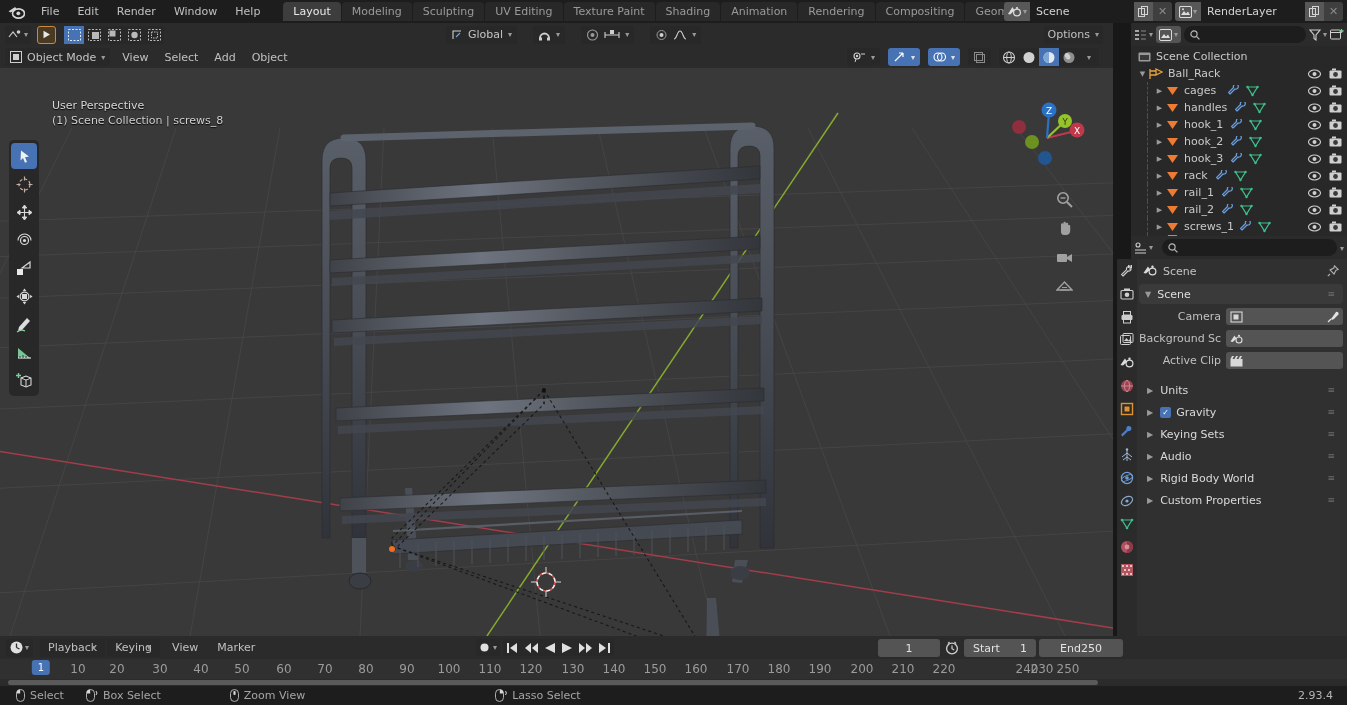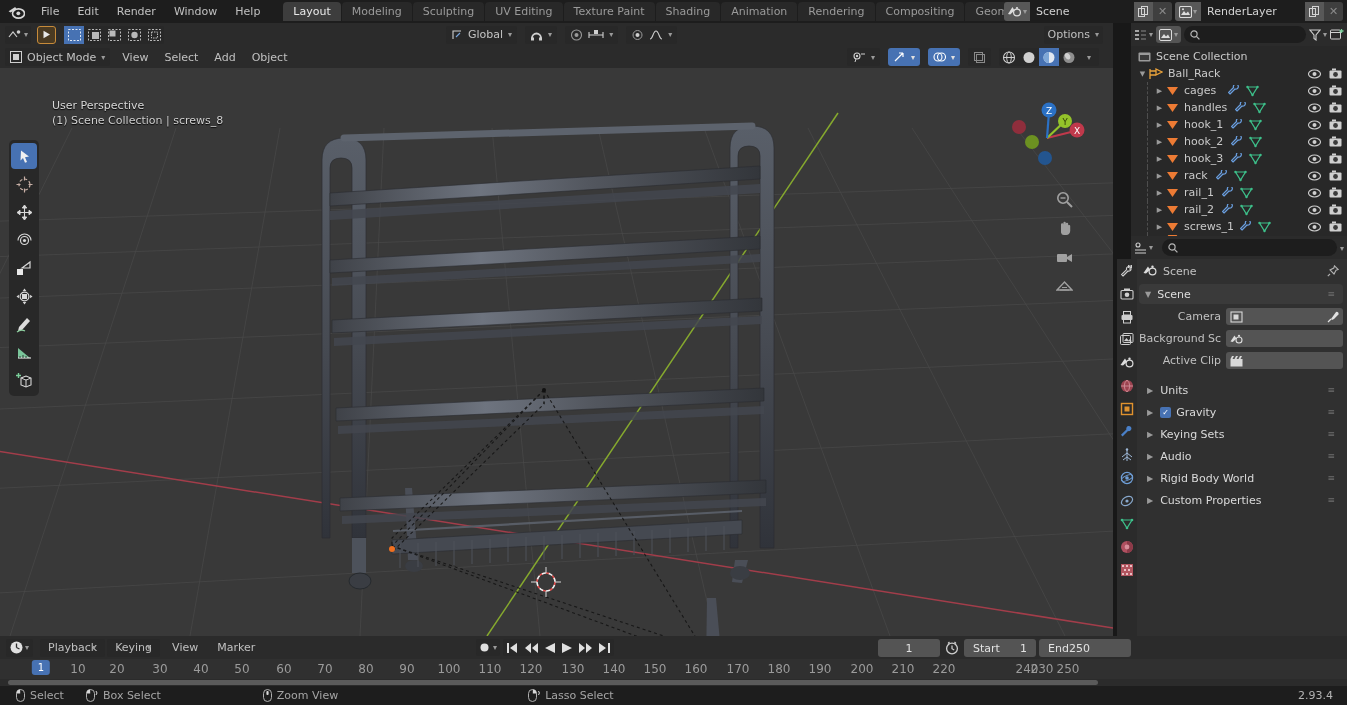--- a/index.html
+++ b/index.html
@@ -224,21 +224,21 @@
             </svg>
         </div>
         <div class="seg">
           <svg width="13" height="12" viewBox="0 0 13 12">
               <rect x="0.5" y="0.5" width="12" height="11" fill="none" stroke="#b9b9b9" stroke-dasharray="2 1.5"></rect>
               <rect x="3.5" y="3" width="6" height="6" fill="none" stroke="#b9b9b9" stroke-dasharray="1.5 1"></rect>
             </svg>
         </div>
       </div>
 
-      <div style="position:absolute; left:446px; display:flex; align-items:center; gap:4px;">
+      <div style="position:absolute; left:446px; display:flex; align-items:center; gap:12px;">
         <div class="modebox">
           <svg width="12" height="12" viewBox="0 0 12 12">
               <path d="M2 10 L2 2 L10 2" stroke="#cfcfcf" fill="none" stroke-width="1.1"></path>
               <path d="M5 8 L9 4" stroke="#7aa7e0" stroke-width="1.1"></path>
             </svg>
           <span>Global</span>
           <span class="caret">▾</span>
         </div>
         <div class="modebox">
           <svg width="13" height="12" viewBox="0 0 13 12">
@@ -1226,21 +1226,21 @@
           <svg width="14" height="14" viewBox="0 0 14 14">
               <circle cx="7" cy="7.5" r="5.4" fill="none" stroke="#cfcfcf" stroke-width="1.3"></circle>
               <path d="M7 4.5 v3.2 l2.2 1.3" stroke="#cfcfcf" stroke-width="1.2" fill="none"></path>
               <path d="M4.5 1 L3 2.5 M9.5 1 L11 2.5" stroke="#cfcfcf" stroke-width="1.2"></path>
             </svg>
         </span>
         <div class="numfield" style="width:72px;display:flex;justify-content:space-between;padding:0 9px">
           <span>Start</span>
           <span>1</span>
         </div>
-        <div class="numfield" style="width:92px;display:flex;justify-content:flex-start;padding:0 9px">
+        <div class="numfield" style="width:84px;display:flex;justify-content:center;padding:0 9px">
           <span>End</span>
           <span>250</span>
         </div>
       </div>
     </div>
 
     <div class="tl-scrub">
       <div class="playhead" style="left:41px">1</div>
       <div class="tick" style="left:78px">10</div>
       <div class="tick" style="left:117px">20</div>
@@ -1282,21 +1282,21 @@
       <span>Select</span>
     </div>
     <div class="status-item" style="margin-left:22px">
       <svg width="12" height="13" viewBox="0 0 12 13">
           <rect x="0.5" y="0.5" width="8" height="12" rx="4" fill="none" stroke="#b0b0b0"></rect>
           <path d="M0.5 4.5 L4.2 4.5 L4.2 0.5 A4 4 0 0 0 0.5 4.5 Z" fill="#d8d8d8"></path>
           <path d="M10 2 q2 2 0 4" stroke="#d8d8d8" fill="none"></path>
         </svg>
       <span>Box Select</span>
     </div>
-    <div class="status-item" style="margin-left:102px">
+    <div class="status-item" style="margin-left:69px">
       <svg width="9" height="13" viewBox="0 0 9 13">
           <rect x="0.5" y="0.5" width="8" height="12" rx="4" fill="none" stroke="#b0b0b0"></rect>
           <rect x="3.4" y="2" width="2.2" height="4" rx="1" fill="#d8d8d8"></rect>
         </svg>
       <span>Zoom View</span>
     </div>
     <div class="status-item" style="margin-left:190px">
       <svg width="12" height="13" viewBox="0 0 12 13">
           <rect x="0.5" y="0.5" width="8" height="12" rx="4" fill="none" stroke="#b0b0b0"></rect>
           <path d="M8.5 4.5 L4.8 4.5 L4.8 0.5 A4 4 0 0 1 8.5 4.5 Z" fill="#d8d8d8"></path>

